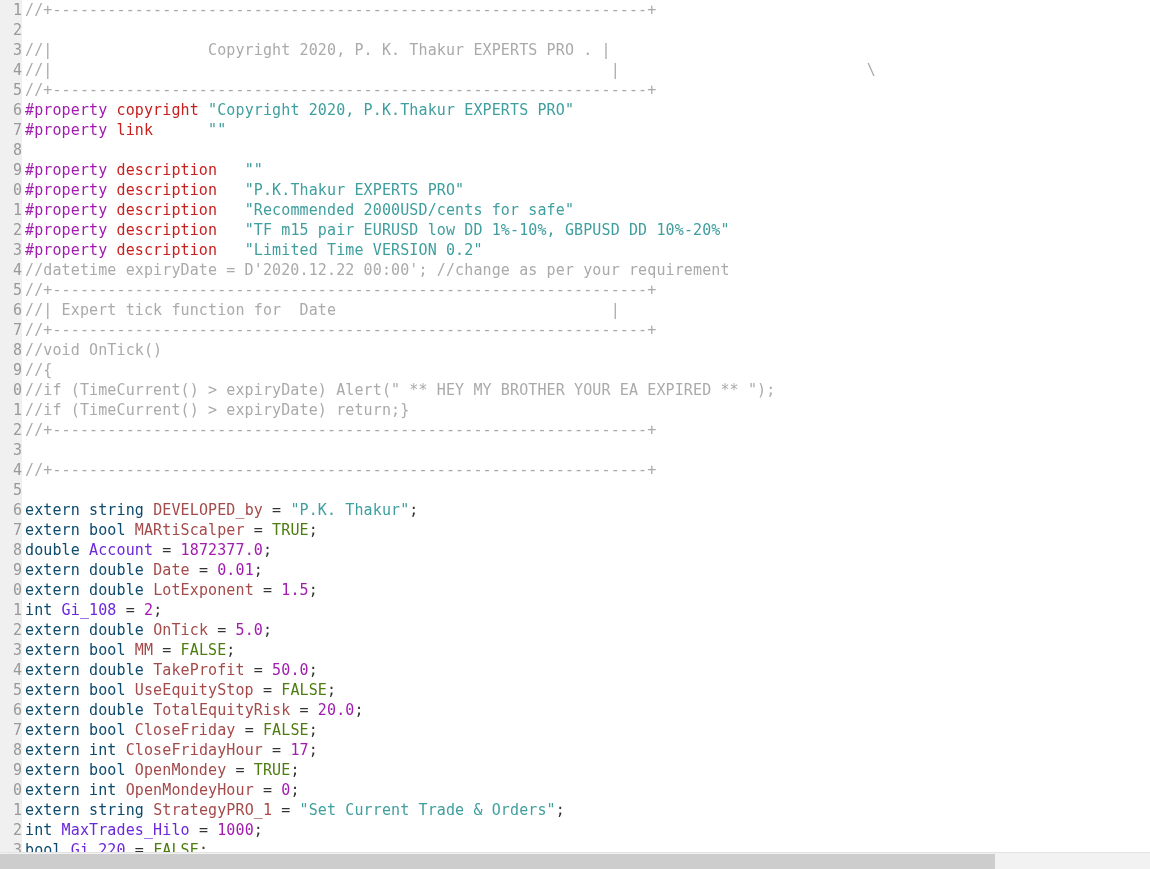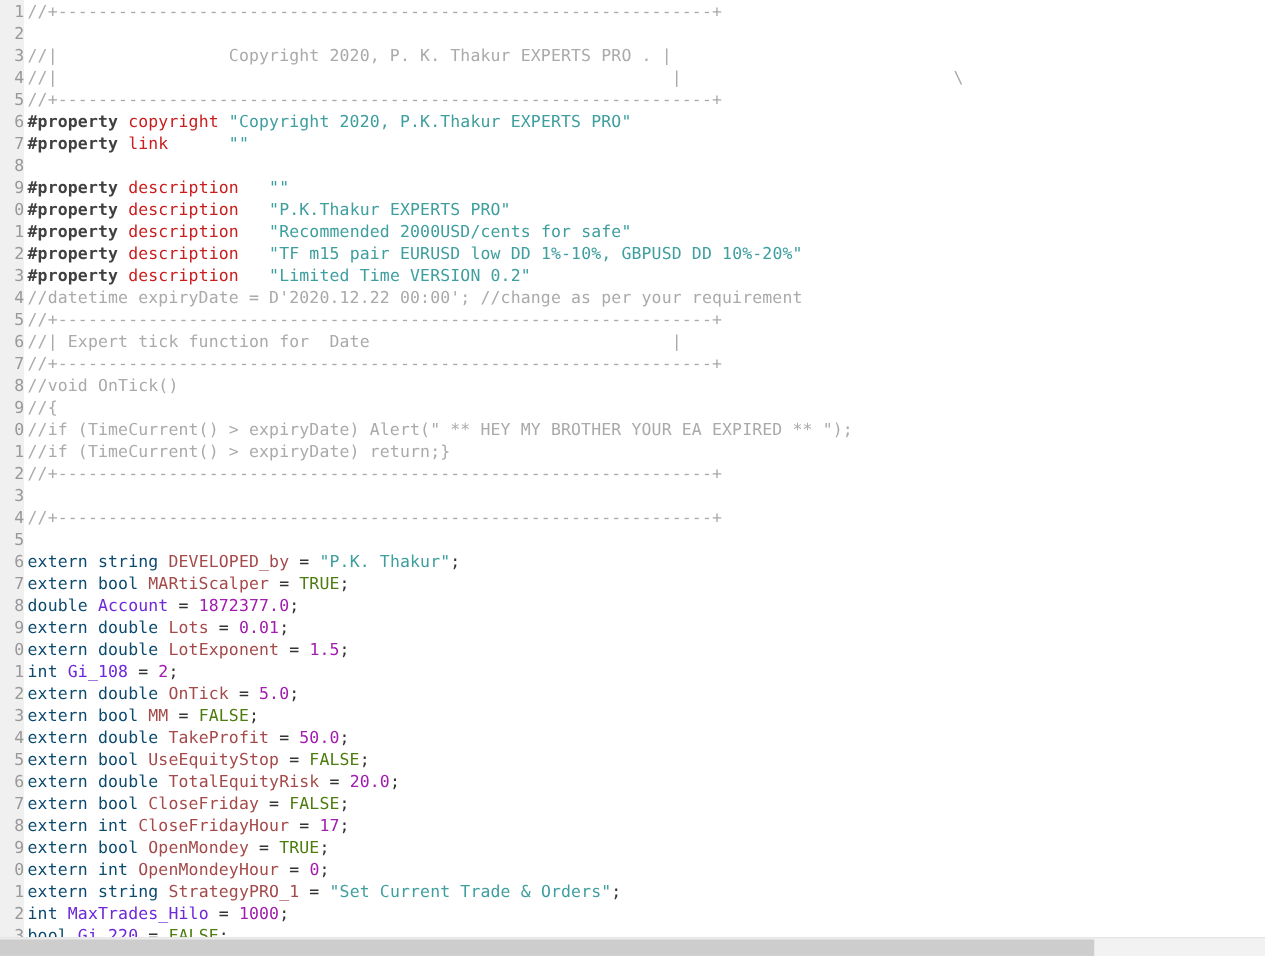--- a/index.html
+++ b/index.html
@@ -64,21 +64,21 @@
   .src {
     position: absolute;
     left: 25px;
     top: 0;
     white-space: pre;
     font-size: 15px;
     letter-spacing: 0.12px;
   }
   
   .c-comment  { color: #aaaaaa; }
-  .c-pre      { color: #404040; font-weight: bold; }
+  .c-pre      { color: #a21caf; }
   .c-prop     { color: #c81e1e; }
   .c-string   { color: #3f9e9e; }
   .c-keyword  { color: #0c4a6e; }
   .c-ident    { color: #a54a4a; }
   .c-number   { color: #a21caf; }
   .c-bool     { color: #4d7c0f; }
   .c-plain    { color: #6d28d9; }
   .c-punct    { color: #333333; }
   
   #hscroll {
@@ -137,21 +137,21 @@
         <div class="line"><span class="ln">9</span><span class="src"><span class="c-comment">//{</span></span></div>
         <div class="line"><span class="ln">0</span><span class="src"><span class="c-comment">//if (TimeCurrent() &gt; expiryDate) Alert(" ** HEY MY BROTHER YOUR EA EXPIRED ** ");</span></span></div>
         <div class="line"><span class="ln">1</span><span class="src"><span class="c-comment">//if (TimeCurrent() &gt; expiryDate) return;}</span></span></div>
         <div class="line"><span class="ln">2</span><span class="src"><span class="c-comment">//+-----------------------------------------------------------------+</span></span></div>
         <div class="line"><span class="ln">3</span></div>
         <div class="line"><span class="ln">4</span><span class="src"><span class="c-comment">//+-----------------------------------------------------------------+</span></span></div>
         <div class="line"><span class="ln">5</span><span class="src"></span></div>
         <div class="line"><span class="ln">6</span><span class="src"><span class="c-keyword">extern string </span><span class="c-ident">DEVELOPED_by</span><span class="c-punct"> = </span><span class="c-string">"P.K. Thakur"</span><span class="c-punct">;</span></span></div>
         <div class="line"><span class="ln">7</span><span class="src"><span class="c-keyword">extern bool </span><span class="c-ident">MARtiScalper</span><span class="c-punct"> = </span><span class="c-bool">TRUE</span><span class="c-punct">;</span></span></div>
         <div class="line"><span class="ln">8</span><span class="src"><span class="c-keyword">double </span><span class="c-plain">Account</span><span class="c-punct"> = </span><span class="c-number">1872377.0</span><span class="c-punct">;</span></span></div>
-        <div class="line"><span class="ln">9</span><span class="src"><span class="c-keyword">extern double </span><span class="c-ident">Lots</span><span class="c-punct"> = </span><span class="c-number">0.01</span><span class="c-punct">;</span></span></div>
+        <div class="line"><span class="ln">9</span><span class="src"><span class="c-keyword">extern double </span><span class="c-ident">Date</span><span class="c-punct"> = </span><span class="c-number">0.01</span><span class="c-punct">;</span></span></div>
         <div class="line"><span class="ln">0</span><span class="src"><span class="c-keyword">extern double </span><span class="c-ident">LotExponent</span><span class="c-punct"> = </span><span class="c-number">1.5</span><span class="c-punct">;</span></span></div>
         <div class="line"><span class="ln">1</span><span class="src"><span class="c-keyword">int </span><span class="c-plain">Gi_108</span><span class="c-punct"> = </span><span class="c-number">2</span><span class="c-punct">;</span></span></div>
         <div class="line"><span class="ln">2</span><span class="src"><span class="c-keyword">extern double </span><span class="c-ident">OnTick</span><span class="c-punct"> = </span><span class="c-number">5.0</span><span class="c-punct">;</span></span></div>
         <div class="line"><span class="ln">3</span><span class="src"><span class="c-keyword">extern bool </span><span class="c-ident">MM</span><span class="c-punct"> = </span><span class="c-bool">FALSE</span><span class="c-punct">;</span></span></div>
         <div class="line"><span class="ln">4</span><span class="src"><span class="c-keyword">extern double </span><span class="c-ident">TakeProfit</span><span class="c-punct"> = </span><span class="c-number">50.0</span><span class="c-punct">;</span></span></div>
         <div class="line"><span class="ln">5</span><span class="src"><span class="c-keyword">extern bool </span><span class="c-ident">UseEquityStop</span><span class="c-punct"> = </span><span class="c-bool">FALSE</span><span class="c-punct">;</span></span></div>
         <div class="line"><span class="ln">6</span><span class="src"><span class="c-keyword">extern double </span><span class="c-ident">TotalEquityRisk</span><span class="c-punct"> = </span><span class="c-number">20.0</span><span class="c-punct">;</span></span></div>
         <div class="line"><span class="ln">7</span><span class="src"><span class="c-keyword">extern bool </span><span class="c-ident">CloseFriday</span><span class="c-punct"> = </span><span class="c-bool">FALSE</span><span class="c-punct">;</span></span></div>
         <div class="line"><span class="ln">8</span><span class="src"><span class="c-keyword">extern int </span><span class="c-ident">CloseFridayHour</span><span class="c-punct"> = </span><span class="c-number">17</span><span class="c-punct">;</span></span></div>
         <div class="line"><span class="ln">9</span><span class="src"><span class="c-keyword">extern bool </span><span class="c-ident">OpenMondey</span><span class="c-punct"> = </span><span class="c-bool">TRUE</span><span class="c-punct">;</span></span></div>

